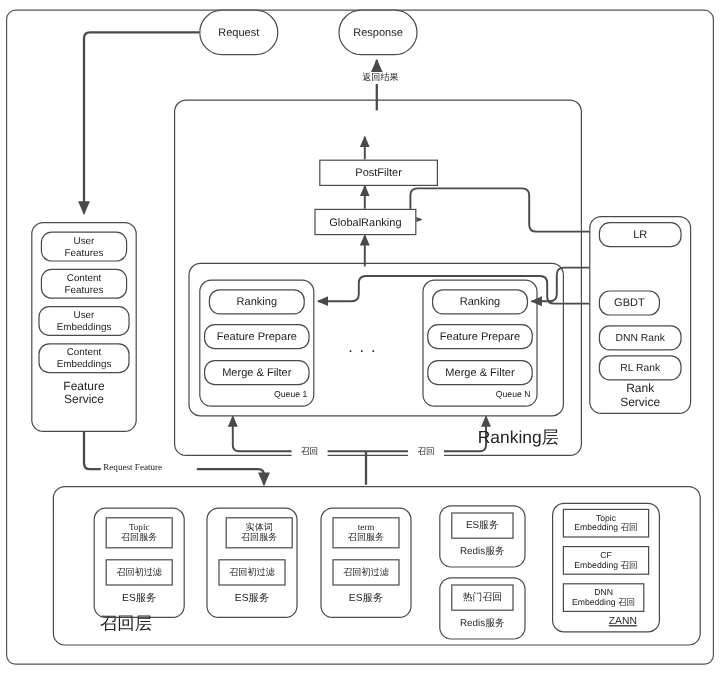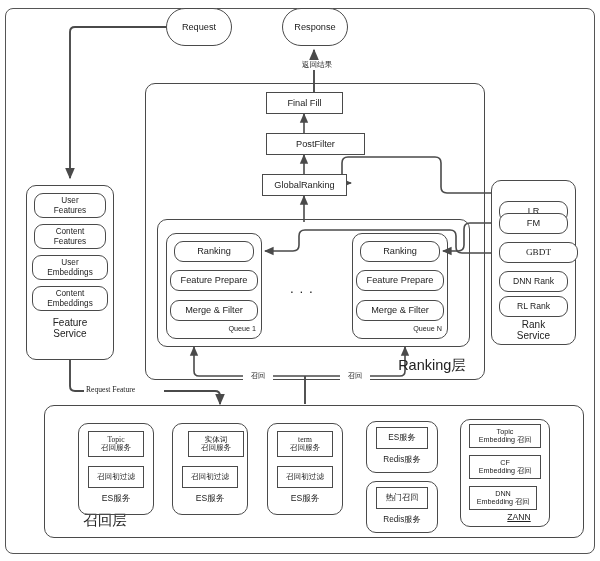--- a/index.html
+++ b/index.html
@@ -110,21 +110,20 @@
 
   <div class="box pill fs9" style="left:166px;top:8px;width:66px;height:38px;">Request</div>
 
   <div class="box pill fs9" style="left:282px;top:8px;width:66px;height:38px;">Response</div>
 
   <div class="edgelabel fs75" style="left:288px;top:60px;width:54px;">返回结果</div>
 
   <div class="container" style="left:145px;top:83px;width:340px;height:297px;"></div>
   <div class="caption fs14" style="left:385px;top:357px;width:94px;">Ranking层</div>
 
-  <div class="box fs9" style="left:266px;top:92px;width:77px;height:22px;">Final Fill</div>
   <div class="box fs9" style="left:266px;top:133px;width:99px;height:22px;">PostFilter</div>
   <div class="box fs9" style="left:262px;top:174px;width:85px;height:22px;">GlobalRanking</div>
 
   <div class="container" style="left:157px;top:219px;width:313px;height:128px;"></div>
 
   <div class="container" style="left:166px;top:233px;width:96px;height:106px;"></div>
   <div class="box rrect fs9" style="left:174px;top:241px;width:80px;height:21px;">Ranking</div>
   <div class="box rrect fs9" style="left:170px;top:270px;width:88px;height:21px;">Feature Prepare</div>
   <div class="box rrect fs9" style="left:170px;top:300px;width:88px;height:21px;">Merge &amp; Filter</div>
   <div class="caption fs7" style="left:198px;top:325px;width:58px;text-align:right;">Queue 1</div>
@@ -148,23 +147,22 @@
   <div class="box rrect fs8" style="left:32px;top:255px;width:76px;height:25px;">User
 Embeddings</div>
   <div class="box rrect fs8" style="left:32px;top:286px;width:76px;height:25px;">Content
 Embeddings</div>
   <div class="caption fs10" style="left:32px;top:317px;width:76px;">Feature
 Service</div>
 
   <div class="edgelabel fs75" style="left:84px;top:385px;width:76px;text-align:left;">Request Feature</div>
 
   <div class="container" style="left:491px;top:180px;width:85px;height:165px;"></div>
-  <div class="box rrect fs9" style="left:499px;top:185px;width:69px;height:21px;margin-top:16px;">LR</div>
-  <div class="box rrect fs9" style="left:499px;top:213px;width:69px;height:21px;">FM</div>
-  <div class="box rrect fs9" style="left:499px;top:242px;width:79px;height:21px;font-family:Liberation Serif, serif;">GBDT</div>
+  <div class="box rrect fs9" style="left:499px;top:185px;width:69px;height:21px;">LR</div>
+  <div class="box rrect fs9" style="left:499px;top:242px;width:51px;height:21px;">GBDT</div>
   <div class="box rrect fs85" style="left:499px;top:271px;width:69px;height:21px;">DNN Rank</div>
   <div class="box rrect fs85" style="left:499px;top:296px;width:69px;height:21px;">RL Rank</div>
   <div class="caption fs10" style="left:499px;top:319px;width:69px;">Rank
 Service</div>
 
   <div class="container" style="left:44px;top:405px;width:540px;height:133px;"></div>
   <div class="caption fs14" style="left:72px;top:512px;width:66px;">召回层</div>
 
   <div class="container" style="left:78px;top:423px;width:76px;height:92px;"></div>
   <div class="box fs75" style="left:88px;top:431px;width:56px;height:26px;">Topic

